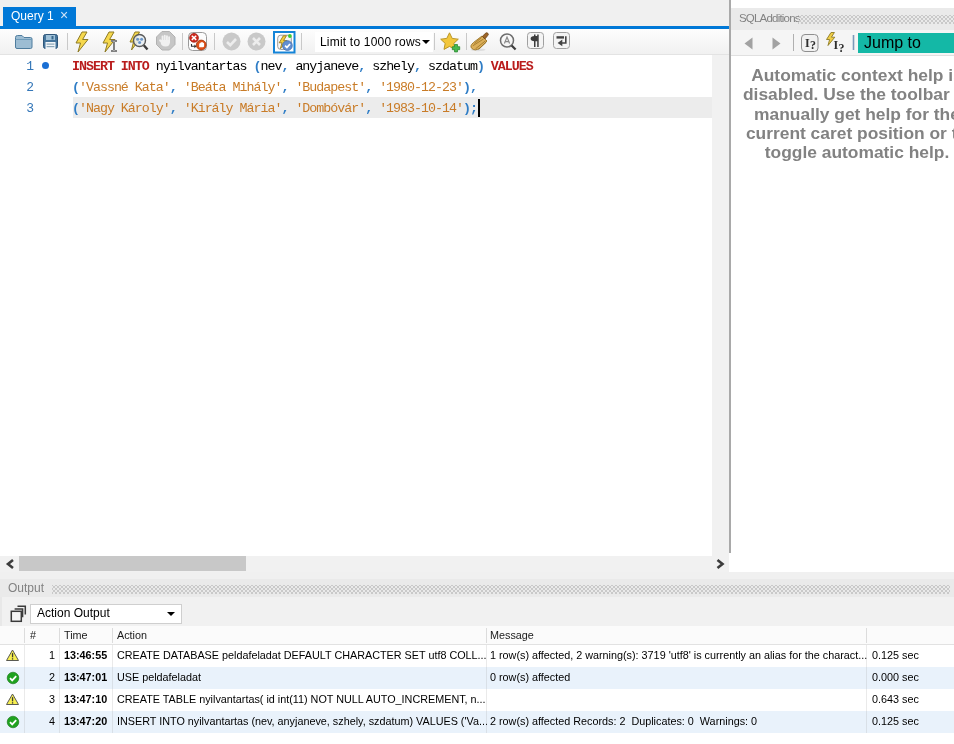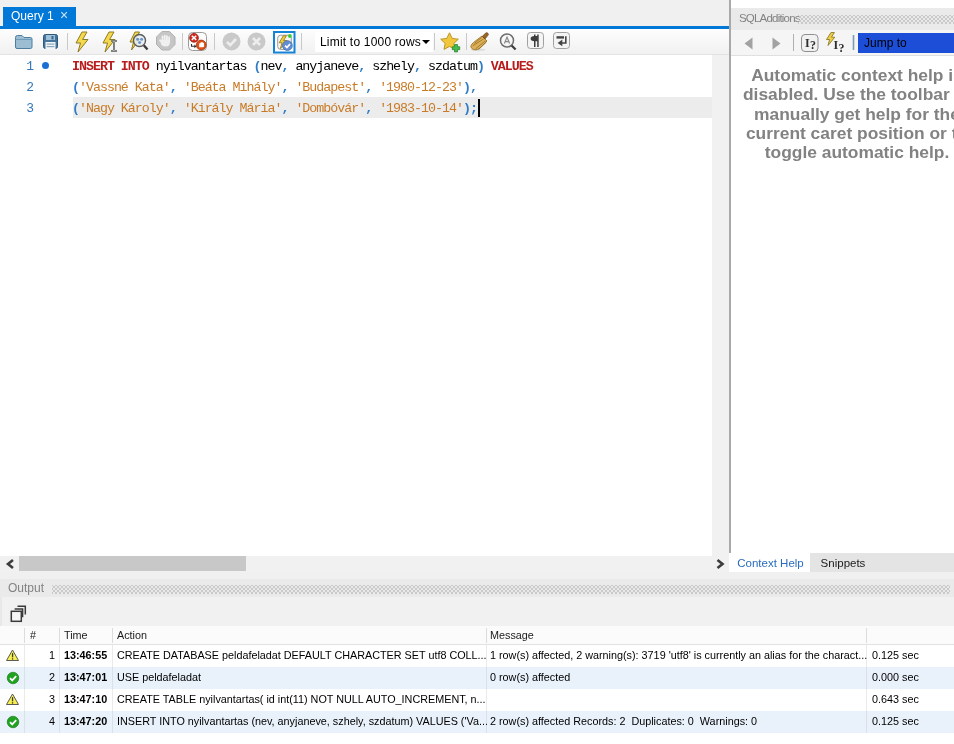--- a/index.html
+++ b/index.html
@@ -246,29 +246,25 @@
           <text x="74" y="16.5">I</text>
             <text x="79" y="18.5">?</text>
         </g>
         <path d="M100 2.5 L95.5 9.5 L98.6 9.5 L97 15.5 L103.8 7.2 L100.4 7.2 L103.4 2.5 Z" fill="#f0ce47" stroke="#8d7a24" stroke-width="0.9"></path>
         <g font-family="Liberation Serif, serif" font-size="12" font-weight="bold" fill="#2e2e2e">
           <text x="102.5" y="19">I</text>
             <text x="107.5" y="21.5">?</text>
         </g>
         <path d="M122.5 5 L122.5 20" stroke="#7b99b8" stroke-width="1.6"></path>
       </svg>
-      <div style="position:absolute;left:127px;top:3px;width:96px;height:20px;background:#1d4ed8;font-size:12px;line-height:20px;">
+      <div style="position:absolute;left:127px;top:3px;width:96px;height:20px;background:#14b8a6;font-size:16px;line-height:20px;">
         <span style="position:absolute;left:6px;color:#000;">Jump to</span>
       </div>
     </div>
     <div id="helptext">Automatic context help is<br>disabled. Use the toolbar to<br>manually get help for the<br>current caret position or to<br>toggle automatic help.</div>
-    <div id="ptabs">
-        <span class="th">Context Help</span>
-        <span class="ts">Snippets</span>
-      </div>
   </div>
 
   <div class="abs" id="hscroll">
     <svg width="729" height="16" style="position:absolute;left:0;top:0;">
       <path d="M13 4 L8 8 L13 12" fill="none" stroke="#3c3c3c" stroke-width="2.6"></path>
       <path d="M717.5 4 L722.5 8 L717.5 12" fill="none" stroke="#3c3c3c" stroke-width="2.6"></path>
     </svg>
     <div id="hthumb"></div>
   </div>
 
@@ -278,20 +274,21 @@
       <span class="t">Output</span>
     <div class="dots" style="left:52px; top:6px; width:898px;"></div>
     </div>
   <div class="abs" id="otoolbar">
     <div style="position:absolute;left:0;top:0;width:2px;height:29px;background:#e8e8e8;"></div>
     <svg width="28" height="29" style="position:absolute;left:0;top:0;">
       <rect x="11.3" y="14.3" width="10" height="10" fill="#f6f6f6" stroke="#3a3a3a" stroke-width="1.5"></rect>
       <path d="M14.6 11.9 L22.6 11.9 L22.6 20.2" fill="none" stroke="#3a3a3a" stroke-width="1.5"></path>
       <path d="M17.5 9.2 L25.3 9.2 L25.3 17.6" fill="none" stroke="#3a3a3a" stroke-width="1.5"></path>
     </svg>
+    <div id="ocombo">Action Output <span style="position:absolute;right:6px;top:7px;width:0;height:0;border-left:4px solid transparent;border-right:4px solid transparent;border-top:4px solid #000;"></span></div>
   </div>
   <div class="abs" id="ohead">
     <span style="position:absolute;left:30px;top:3px;">#</span>
     <span style="position:absolute;left:64px;top:3px;">Time</span>
     <span style="position:absolute;left:117px;top:3px;">Action</span>
     <span style="position:absolute;left:490px;top:3px;">Message</span>
     <span style="position:absolute;left:871px;top:3px;margin-top:36px;">Duration / Fetch</span>
     <div class="hsep" style="left:24px;"></div>
     <div class="hsep" style="left:59px;"></div>
     <div class="hsep" style="left:112px;"></div>

